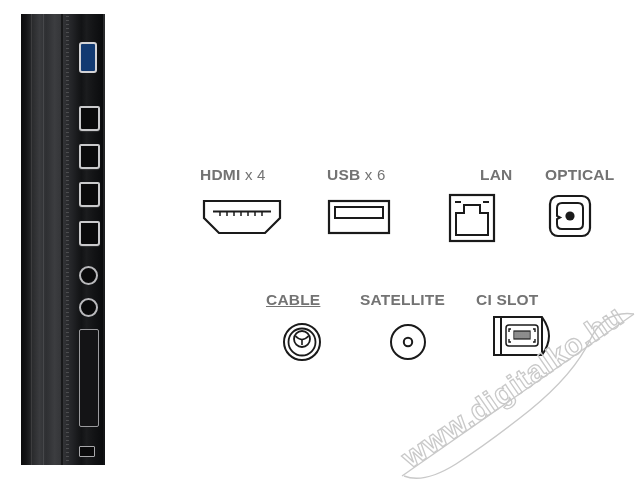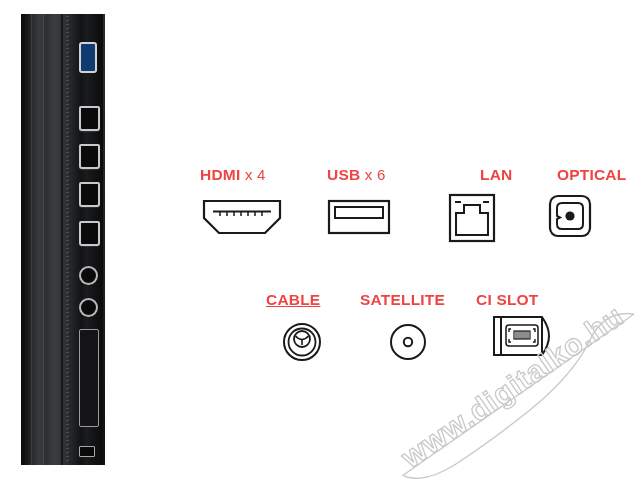--- a/index.html
+++ b/index.html
@@ -121,21 +121,21 @@
     bottom: 0;
     width: 2px;
     background: linear-gradient(180deg,#2a2b2d,#111214);
   }
 
   
   .label {
     position: absolute;
     font-size: 15.5px;
     font-weight: bold;
-    color: #ef4444;
+    color: #737373;
     letter-spacing: 0.2px;
     white-space: nowrap;
   }
   .label .qty {
     font-weight: normal;
     font-size: 15px;
   }
   .icon {
     position: absolute;
   }
@@ -180,21 +180,21 @@
   <span>HDMI</span>
   <span class="qty">x 4</span>
 </div>
 <div class="label" style="left:327px; top:166px;">
   <span>USB</span>
   <span class="qty">x 6</span>
 </div>
 <div class="label" style="left:451px; top:166px;margin-left:29px;">
   <span>LAN</span>
 </div>
-<div class="label" style="left:545px; top:166px;margin-left:12px;">
+<div class="label" style="left:545px; top:166px;">
   <span>OPTICAL</span>
 </div>
 
 <div class="icon" style="left:202px; top:198px;">
   <svg width="80" height="38" viewBox="0 0 80 38">
     <path d="M2 3 H78 V20 L63 35 H17 L2 20 Z" fill="none" stroke="#1a1a1a" stroke-width="2.2" stroke-linejoin="miter"></path>
     <line x1="11" y1="13.5" x2="69" y2="13.5" stroke="#1a1a1a" stroke-width="1.8"></line>
     <g stroke="#1a1a1a" stroke-width="1.5">
       <line x1="18" y1="13.5" x2="18" y2="18"></line>
       <line x1="25" y1="13.5" x2="25" y2="18"></line>

